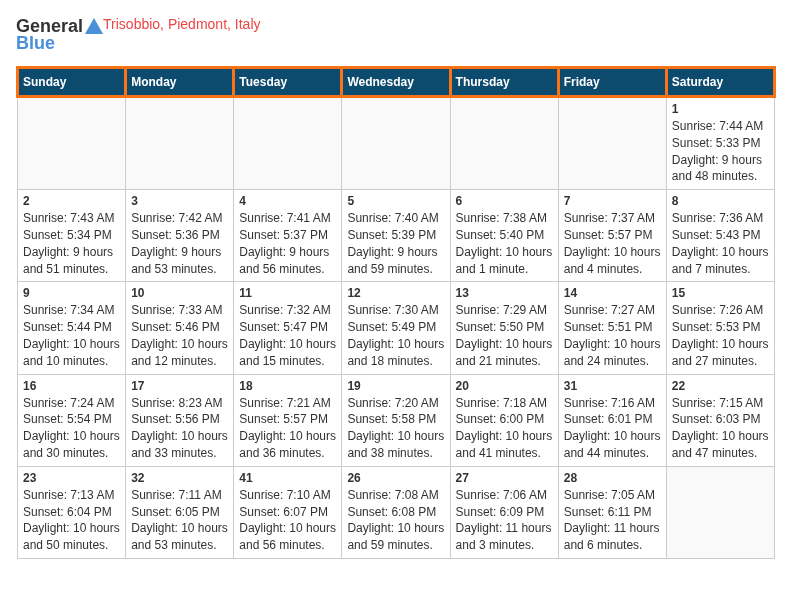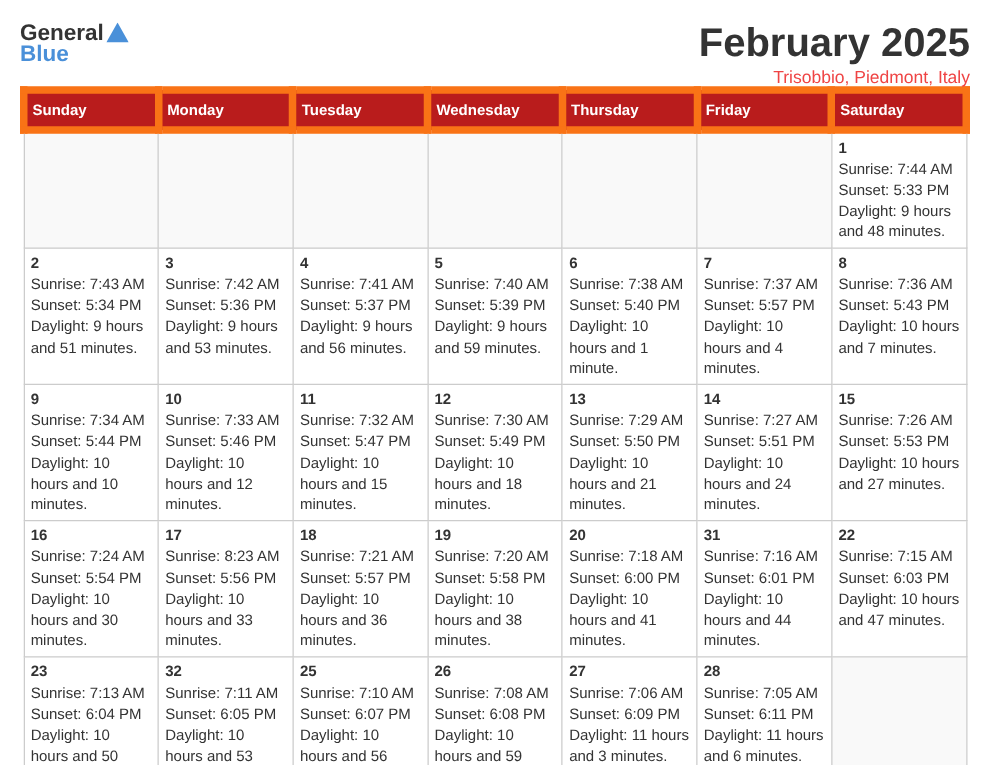--- a/index.html
+++ b/index.html
@@ -5,48 +5,48 @@
     * { box-sizing: border-box; margin: 0; padding: 0; }
     body {
       font-family: Arial, sans-serif;
       background: #fff;
       width: 792px;
       min-height: 612px;
       padding: 16px;
     }
     .header {
       display: flex;
-      justify-content: space-between;
       align-items: flex-start;
+      margin-bottom: 12px;
     }
     .title-area {
       text-align: right;
     }
     .month-title {
       font-size: 32px;
       font-weight: bold;
       color: #333;
     }
     .location {
       font-size: 14px;
       color: #ef4444;
     }
     .calendar {
       width: 100%;
       border-collapse: collapse;
       border: 1px solid #ccc;
     }
     .calendar th {
-      background: #b91c1c;
+      background: #0c4a6e;
       color: #fff;
       font-size: 12px;
       font-weight: bold;
       padding: 6px 4px;
       text-align: left;
-      border: 6px solid #f97316;
+      border: 3px solid #f97316;
     }
     .calendar td {
       width: calc(100% / 7);
       vertical-align: top;
       padding: 4px 5px;
       border: 1px solid #ccc;
       font-size: 10px;
       color: #333;
       height: 80px;
     }
@@ -81,21 +81,20 @@
   <div class="logo-wrapper">
     <div class="logo-line1">
       <span style="font-size:18px;font-weight:bold;color:#333;">General</span>
       <svg width="18" height="16" viewBox="0 0 18 16" style="margin-left:2px;margin-top:-2px;">
         <polygon points="9,0 18,16 0,16" fill="#4a90d9"></polygon>
       </svg>
     </div>
     <span style="font-size:18px;font-weight:bold;color:#4a90d9;margin-top:-4px;">Blue</span>
   </div>
   <div class="title-area">
-    <div class="month-title">February 2025</div>
     <div class="location">Trisobbio, Piedmont, Italy</div>
   </div>
 </div>
 
 <table class="calendar">
   <thead>
     <tr>
     <th>Sunday</th>
         <th>Monday</th>
         <th>Tuesday</th>
@@ -259,21 +258,21 @@
 Sunset: 6:04 PM
 Daylight: 10 hours and 50 minutes.</div>
         </td>
         <td>
           <span class="day-number">32</span>
           <div class="day-info">Sunrise: 7:11 AM
 Sunset: 6:05 PM
 Daylight: 10 hours and 53 minutes.</div>
         </td>
         <td>
-          <span class="day-number">25</span>
+          <span class="day-number">41</span>
           <div class="day-info">Sunrise: 7:10 AM
 Sunset: 6:07 PM
 Daylight: 10 hours and 56 minutes.</div>
         </td>
         <td>
           <span class="day-number">26</span>
           <div class="day-info">Sunrise: 7:08 AM
 Sunset: 6:08 PM
 Daylight: 10 hours and 59 minutes.</div>
         </td>

